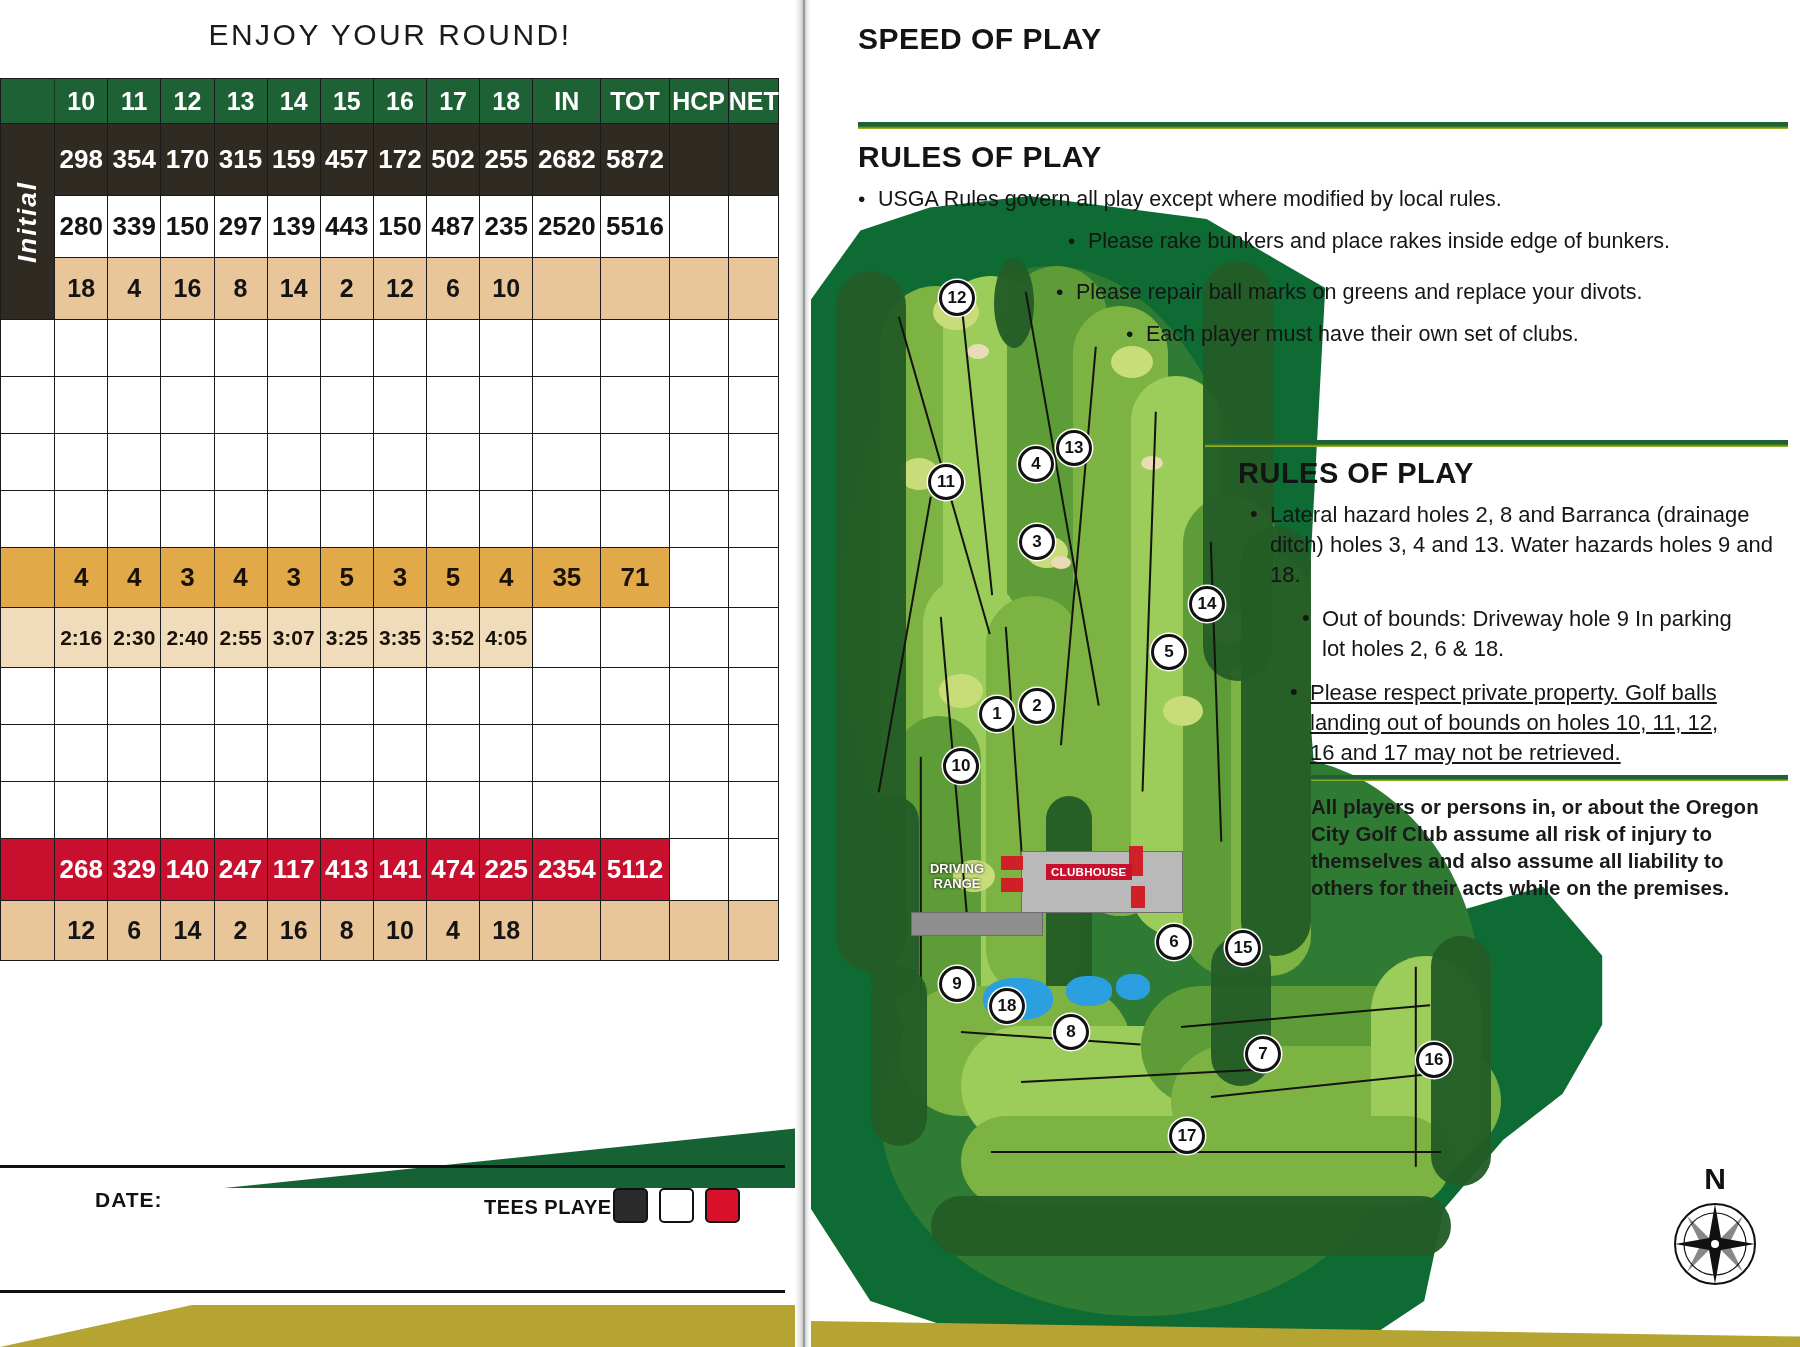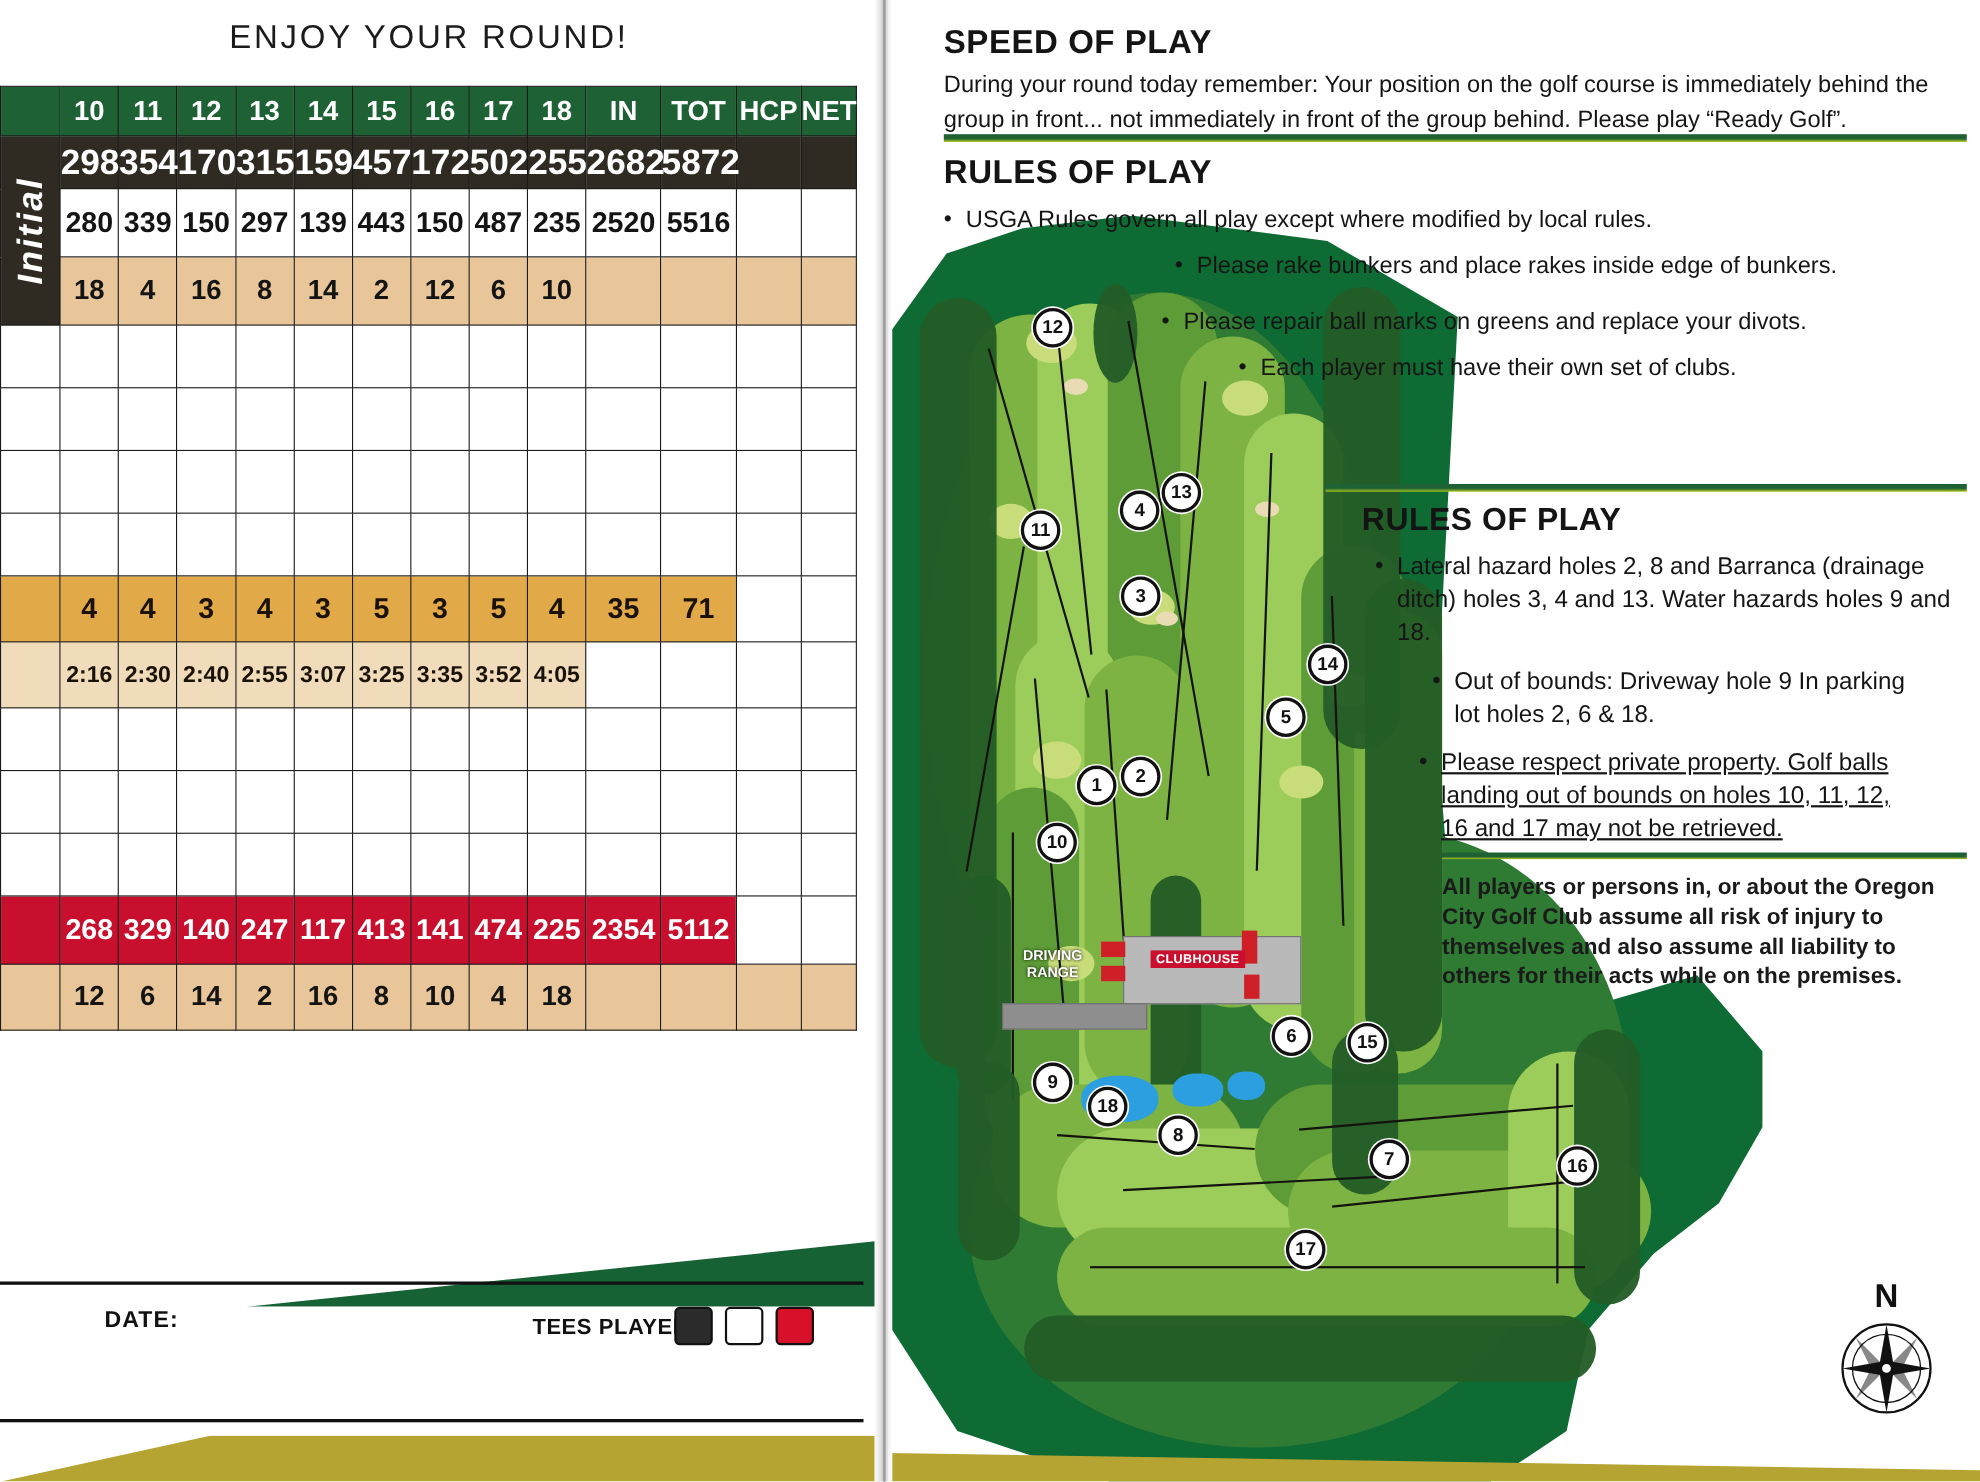--- a/index.html
+++ b/index.html
@@ -69,21 +69,21 @@
     letter-spacing:2px;
     border-color:#0f3c20;
   }
   .initial-cell span{
     display:block;
     writing-mode:vertical-rl;
     transform:rotate(180deg);
     white-space:nowrap;
     margin:0 auto;
   }
-  .row-black td{background:#2f2a22;color:#ffffff;height:48px;font-size:32px;}
+  .row-black td{background:#2f2a22;color:#ffffff;height:72px;font-size:26px;}
   .row-white td{background:#ffffff;color:#141414;height:62px;font-size:26px;}
   .row-tan td{background:#e9c69a;color:#141414;height:62px;font-size:25px;}
   .row-blank td{background:#ffffff;height:57px;}
   .row-par td{background:#e1a948;color:#1a1208;height:60px;font-size:26px;}
   .row-time td{background:#f0dcbb;color:#1a1208;height:60px;font-size:21px;}
   .row-red td{background:#c8102e;color:#ffffff;height:62px;font-size:26px;}
   .row-hcp2 td{background:#e9c69a;color:#141414;height:60px;font-size:25px;}
   td.blanked{background:#ffffff !important;}
   td.tanblank{background:#e9c69a !important;}
   td.parblank{background:#e1a948 !important;}
@@ -655,21 +655,20 @@
           <polygon points="27,19 55,47 27,75 41,47" fill="#111" opacity="0.5"></polygon>
           <polygon points="83,19 55,47 83,75 69,47" fill="#111" opacity="0.5"></polygon>
           <circle cx="55" cy="47" r="5" fill="#fff" stroke="#111" stroke-width="2"></circle>
         </svg>
       </div>
 
       <div class="gold-bar-r"></div>
     </div>
 
     <div class="r-h1" id="speed-title">SPEED OF PLAY</div>
-    <div class="r-p" id="speed-body">During your round today remember: Your position on the golf course is immediately behind the group in front... not immediately in front of the group behind. Please play “Ready Golf”.</div>
 
     <div class="greenbar" id="bar-1"></div>
     <div class="r-h1" id="rules-title-1">RULES OF PLAY</div>
 
     <ul class="rl" id="rules-list-1">
       <li>USGA Rules govern all play except where modified by local rules.</li>
       <li style="margin-left:210px;">Please rake bunkers and place rakes inside edge of bunkers.</li>
       <li style="margin-left:198px;margin-top:22px;">Please repair ball marks on greens and replace your divots.</li>
       <li style="margin-left:268px;">Each player must have their own set of clubs.</li>
     </ul>

